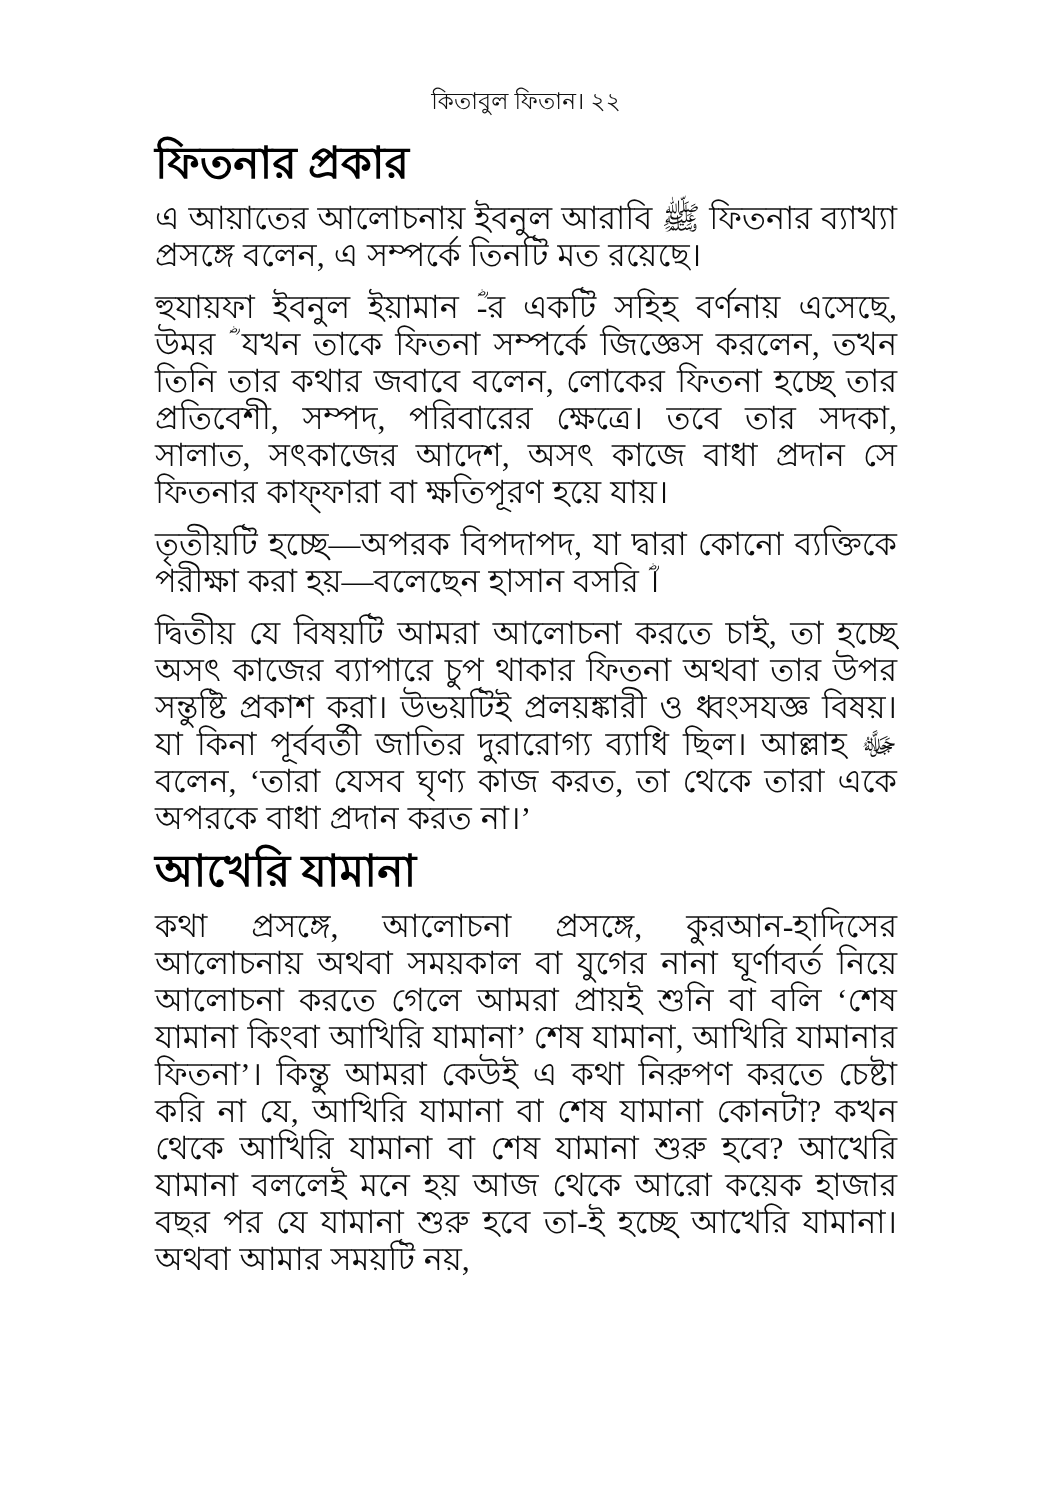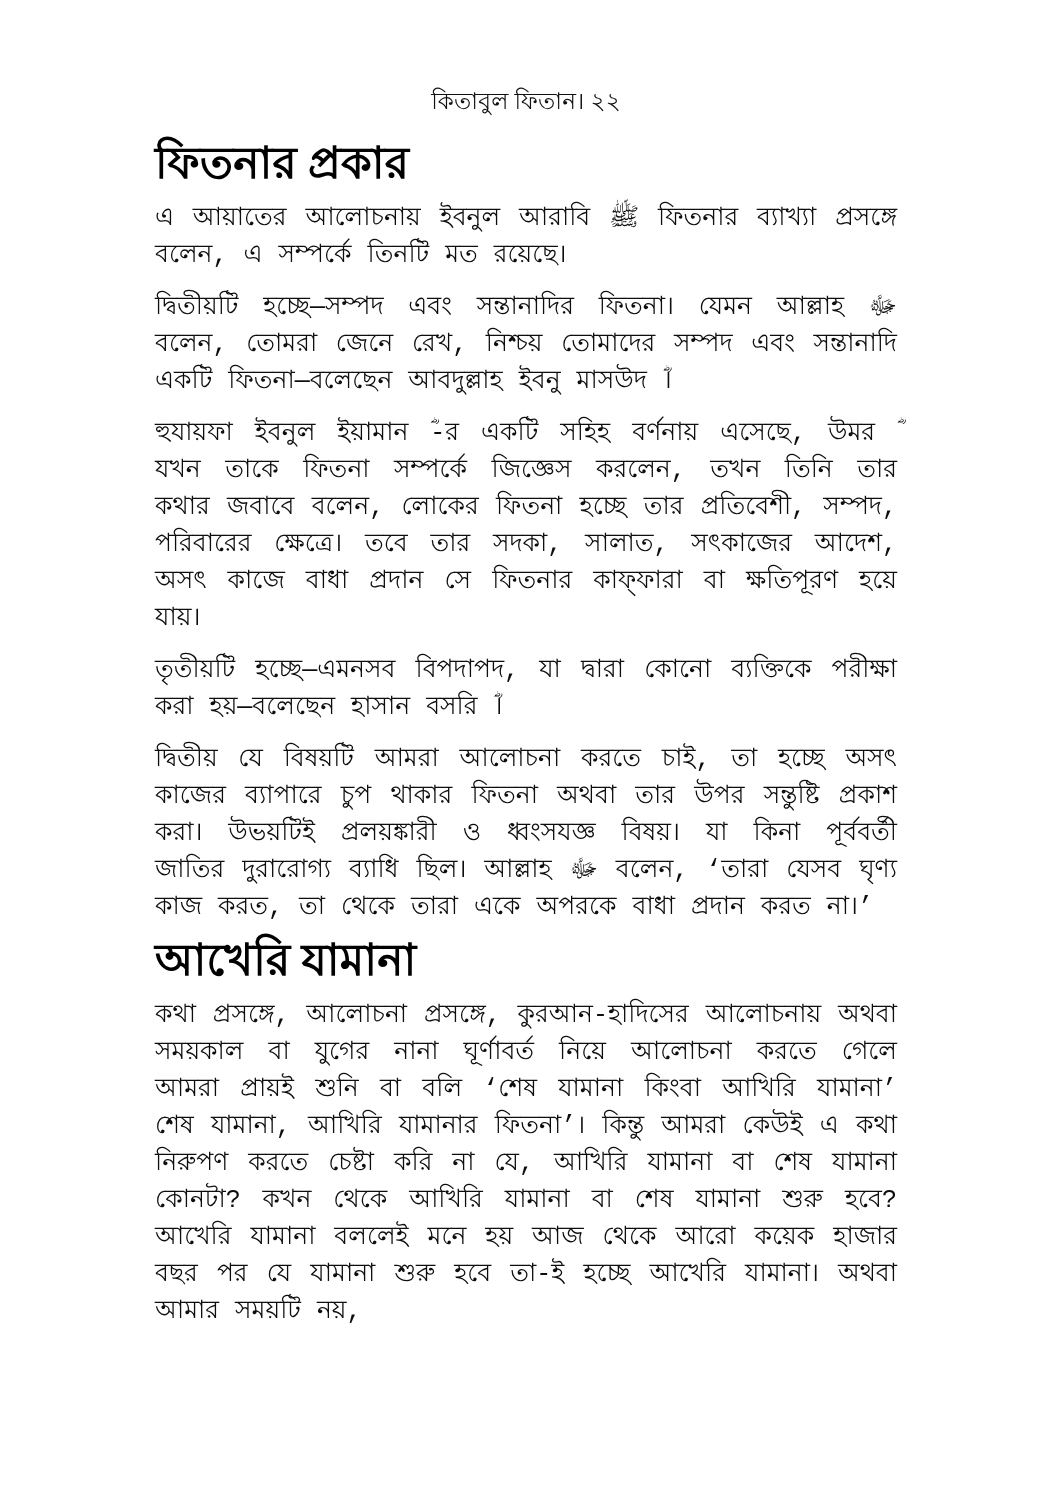--- a/index.html
+++ b/index.html
@@ -32,50 +32,48 @@
     line-height: 40px;
     font-weight: 700;
     color: #000000;
     margin: 0 0 16px 0;
     letter-spacing: 0.2px;
   }
   .section + .section .section-heading {
     margin-top: 15px;
   }
   .para {
-    font-size: 25px;
+    font-size: 32px;
     line-height: 37px;
     margin: 0 0 15px 0;
     text-align: justify;
     color: #0d0d0d;
     word-spacing: 1px;
-    font-family: Liberation Mono, monospace;
   }
   .para:last-child {
     margin-bottom: 0;
   }
 </style>
 </head>
 <body>
 
 <div class="sheet">
 
   <div class="running-header">কিতাবুল ফিতান। ২২</div>
 
   <div class="section">
     <h1 class="section-heading">ফিতনার প্রকার</h1>
 
     <p class="para">এ আয়াতের আলোচনায় ইবনুল আরাবি ﷺ ফিতনার ব্যাখ্যা প্রসঙ্গে বলেন, এ সম্পর্কে তিনটি মত রয়েছে।</p>
 
 
-    <p class="para">দ্বিতীয়টি হচ্ছে—সম্পদ এবং সন্তানাদির ফিতনা। যেমন আল্লাহ ﷻ বলেন, তোমরা জেনে রেখ, নিশ্চয় তোমাদের সম্পদ এবং সন্তানাদি একটি ফিতনা—বলেছেন আবদুল্লাহ ইবনু মাসউদ ؓ।</p>
 
     <p class="para">হুযায়ফা ইবনুল ইয়ামান ؓ-র একটি সহিহ বর্ণনায় এসেছে, উমর ؓ যখন তাকে ফিতনা সম্পর্কে জিজ্ঞেস করলেন, তখন তিনি তার কথার জবাবে বলেন, লোকের ফিতনা হচ্ছে তার প্রতিবেশী, সম্পদ, পরিবারের ক্ষেত্রে। তবে তার সদকা, সালাত, সৎকাজের আদেশ, অসৎ কাজে বাধা প্রদান সে ফিতনার কাফ্ফারা বা ক্ষতিপূরণ হয়ে যায়।</p>
 
-    <p class="para">তৃতীয়টি হচ্ছে—এমনসব বিপদাপদ, যা দ্বারা কোনো ব্যক্তিকে পরীক্ষা করা হয়—বলেছেন হাসান বসরি ؓ।</p>
+    <p class="para">তৃতীয়টি হচ্ছে—অপরক বিপদাপদ, যা দ্বারা কোনো ব্যক্তিকে পরীক্ষা করা হয়—বলেছেন হাসান বসরি ؓ।</p>
 
     <p class="para">দ্বিতীয় যে বিষয়টি আমরা আলোচনা করতে চাই, তা হচ্ছে অসৎ কাজের ব্যাপারে চুপ থাকার ফিতনা অথবা তার উপর সন্তুষ্টি প্রকাশ করা। উভয়টিই প্রলয়ঙ্কারী ও ধ্বংসযজ্ঞ বিষয়। যা কিনা পূর্ববর্তী জাতির দুরারোগ্য ব্যাধি ছিল। আল্লাহ ﷻ বলেন, ‘তারা যেসব ঘৃণ্য কাজ করত, তা থেকে তারা একে অপরকে বাধা প্রদান করত না।’</p>
   </div>
 
   <div class="section">
     <h1 class="section-heading">আখেরি যামানা</h1>
 
     <p class="para">কথা প্রসঙ্গে, আলোচনা প্রসঙ্গে, কুরআন-হাদিসের আলোচনায় অথবা সময়কাল বা যুগের নানা ঘূর্ণাবর্ত নিয়ে আলোচনা করতে গেলে আমরা প্রায়ই শুনি বা বলি ‘শেষ যামানা কিংবা আখিরি যামানা’ শেষ যামানা, আখিরি যামানার ফিতনা’। কিন্তু আমরা কেউই এ কথা নিরুপণ করতে চেষ্টা করি না যে, আখিরি যামানা বা শেষ যামানা কোনটা? কখন থেকে আখিরি যামানা বা শেষ যামানা শুরু হবে? আখেরি যামানা বললেই মনে হয় আজ থেকে আরো কয়েক হাজার বছর পর যে যামানা শুরু হবে তা-ই হচ্ছে আখেরি যামানা। অথবা আমার সময়টি নয়,</p>
   </div>
 

